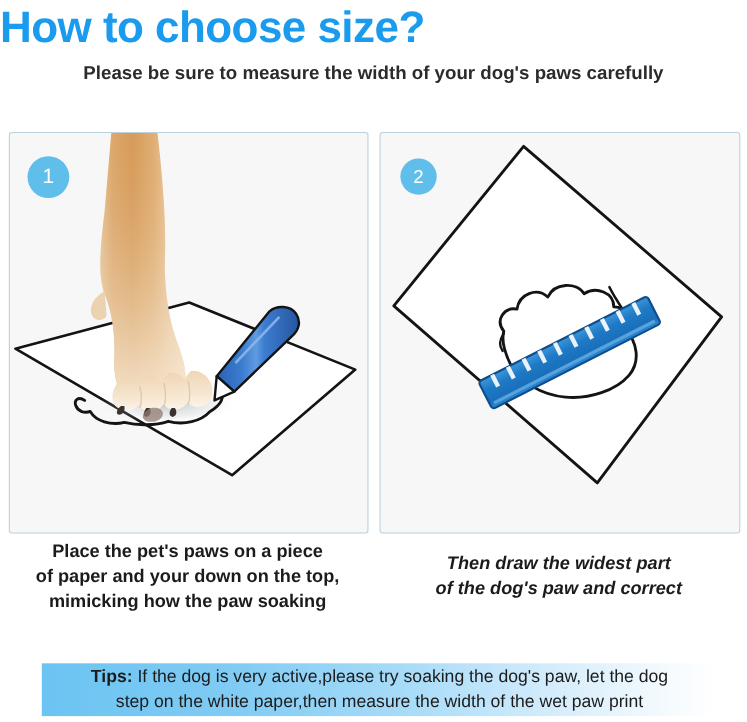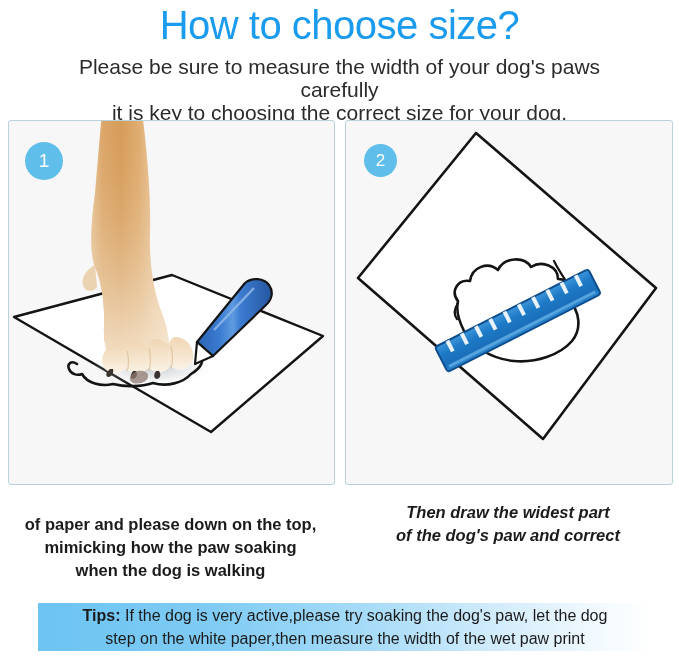--- a/index.html
+++ b/index.html
@@ -8,31 +8,30 @@
     background:#ffffff;
     font-family:"Liberation Sans", sans-serif;
     overflow:hidden;
     position:relative;
   }
   .page{position:relative;width:679px;height:656px;background:#fff;}
 
   
   .title{
     position:absolute;left:0;top:2px;width:679px;
-    text-align:center;
-    font-size:40px;font-weight:normal;
+    font-size:40px;font-weight:bold;
     letter-spacing:-0.5px;
     color:#1A9BEE;
     line-height:46px;
   }
   .subtitle{
     position:absolute;left:40px;top:55px;width:599px;
     text-align:center;
-    font-size:21px;color:#2b2b2b;line-height:23px;
-    font-weight:400;
+    font-size:17px;color:#2b2b2b;line-height:23px;
+    font-weight:700;
   }
 
   
   .panel{
     position:absolute;top:120px;height:363px;
     background:#F7F7F7;
     border:1px solid #B9D2DC;
     border-radius:3px;
     overflow:hidden;
   }
@@ -81,21 +80,20 @@
   .tips-l2{display:block;}
 </style>
 </head>
 <body>
 
 <div class="page">
 
   <div class="title">How to choose size?</div>
   <div class="subtitle">
     <span>Please be sure to measure the width of your dog's paws carefully</span><br>
-    <span>it is key to choosing the correct size for your dog.</span>
   </div>
 
   <div class="panel" id="panel-1">
     <div class="badge" id="badge-1">1</div>
 
     <svg class="scene" viewBox="0 0 325 363">
       <defs>
         <linearGradient id="legGrad" x1="0" y1="0" x2="1" y2="0">
           <stop offset="0%" stop-color="#E8C79C"></stop>
           <stop offset="14%" stop-color="#DCA86C"></stop>
@@ -238,24 +236,23 @@
             <rect x="226" y="186" width="4" height="12"></rect>
             <rect x="242" y="186" width="4" height="12"></rect>
           </g>
           <rect x="90" y="208" width="164" height="3" fill="#79C0F0" opacity="0.6"></rect>
         </g>
       </g>
     </svg>
   </div>
 
   <div class="caption" id="caption-1">
-    <br>
-    <span>of paper and please down on the top,</span><br>
+    <span>Place the pet's paws on a piece</span><br>
+    <span>of paper and your down on the top,</span><br>
     <span>mimicking how the paw soaking</span><br>
-    <span>when the dog is walking</span>
   </div>
   <div class="caption" id="caption-2">
     <span>Then draw the widest part</span><br>
     <span>of the dog's paw and correct</span>
   </div>
 
   <div class="tips-box"></div>
   <div class="tips-text">
     <span class="tips-l1"><span class="tips-label">Tips:</span><span> If the dog is very active,please try soaking the dog's paw,  let the dog</span></span>
     <span class="tips-l2">step on the white paper,then measure the width of the wet paw print</span>

